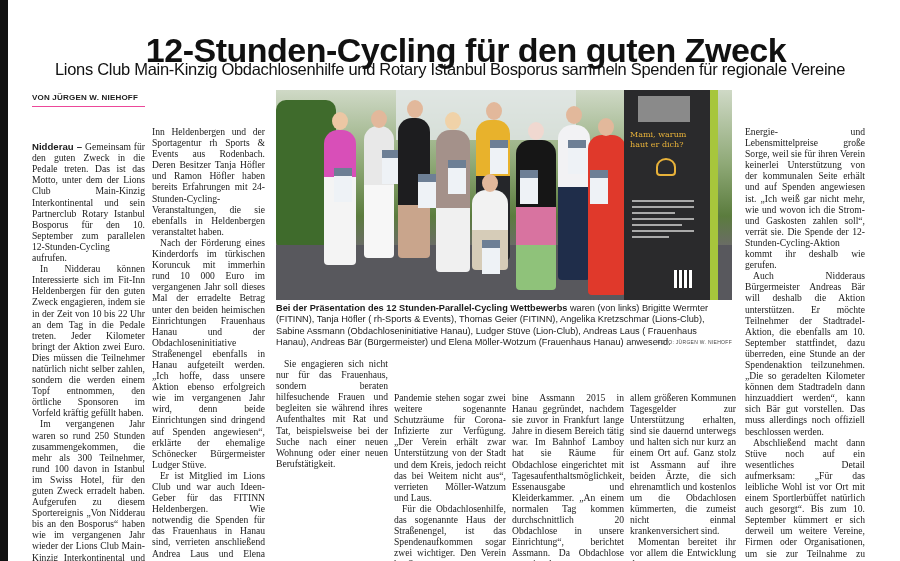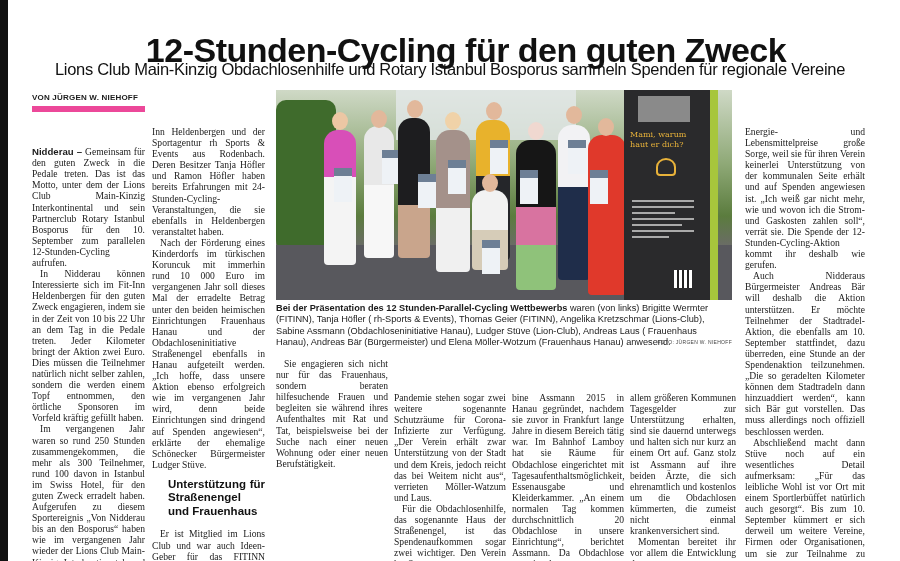--- a/index.html
+++ b/index.html
@@ -19,21 +19,21 @@
     line-height:22px; letter-spacing:-0.3px;
   }
   .col {
     position:absolute; font-family:"Liberation Serif", serif; font-size:9.6px;
     line-height:11.1px; text-align:justify; hyphens:manual; color:#1b1b1b;
   }
   .col p { margin:0; text-indent:8px; }
   .col p.noindent { text-indent:0;margin-top:34px; }
   .byline {
     font-family:"Liberation Sans", sans-serif; font-weight:bold; font-size:8px;
-    letter-spacing:0.2px; border-bottom:6px solid #ec4899; padding-bottom:3px; margin-bottom:5px;
+    letter-spacing:0.2px; border-bottom:1px solid #ec4899; padding-bottom:3px; margin-bottom:5px;
   }
   .dateline { font-family:"Liberation Sans", sans-serif; font-weight:bold; }
   .subtitle-box {
     font-family:"Liberation Sans", sans-serif; font-weight:bold; font-size:11.5px;
     line-height:13.5px; color:#111; padding:8px 0 10px 16px;
   }
   .photo {
     position:absolute; left:276px; top:90px; width:456px; height:210px;
     background:linear-gradient(180deg,#cfd9c6 0%,#8fa977 35%,#5b7c3e 60%,#6b6b68 75%,#55555a 100%);
     overflow:hidden;
@@ -77,21 +77,20 @@
 <div class="col" style="left:32px; top:92px; width:113px;">
   <div class="byline">VON JÜRGEN W. NIEHOFF</div>
   <p class="noindent"><span class="dateline">Nidderau –</span><span> Gemeinsam für den guten Zweck in die Pedale treten. Das ist das Motto, unter dem der Lions Club Main-Kinzig Interkontinental und sein Partnerclub Rotary Istanbul Bosporus für den 10. September zum parallelen 12-Stunden-Cycling aufrufen.</span></p>
   <p>In Nidderau können Interessierte sich im Fit-Inn Heldenbergen für den guten Zweck engagieren, indem sie in der Zeit von 10 bis 22 Uhr an dem Tag in die Pedale treten. Jeder Kilometer bringt der Aktion zwei Euro. Dies müssen die Teilnehmer natürlich nicht selber zahlen, sondern die werden einem Topf entnommen, den örtliche Sponsoren im Vorfeld kräftig gefüllt haben.</p>
   <p>Im vergangenen Jahr waren so rund 250 Stunden zusammengekommen, die mehr als 300 Teilnehmer, rund 100 davon in Istanbul im Swiss Hotel, für den guten Zweck erradelt haben. Aufgerufen zu diesem Sportereignis „Von Nidderau bis an den Bosporus“ haben wie im vergangenen Jahr wieder der Lions Club Main-Kinzig Interkontinental und der türkische Rotary Club in Istanbul. Unterstützt wird die Aktion von dem Fitness-Center Fit-</p>
 </div>
 
 <div class="col" style="left:152px; top:92px; width:113px;">
   <p class="noindent">Inn Heldenbergen und der Sportagentur rh Sports &amp; Events aus Rodenbach. Deren Besitzer Tanja Höfler und Ramon Höfler haben bereits Erfahrungen mit 24-Stunden-Cycling-Veranstaltungen, die sie ebenfalls in Heldenbergen veranstaltet haben.</p>
   <p>Nach der Förderung eines Kinderdorfs im türkischen Koruncuk mit immerhin rund 10 000 Euro im vergangenen Jahr soll dieses Mal der erradelte Betrag unter den beiden heimischen Einrichtungen Frauenhaus Hanau und der Obdachloseninitiative Straßenengel ebenfalls in Hanau aufgeteilt werden. „Ich hoffe, dass unsere Aktion ebenso erfolgreich wie im vergangenen Jahr wird, denn beide Einrichtungen sind dringend auf Spenden angewiesen“, erklärte der ehemalige Schönecker Bürgermeister Ludger Stüve.</p>
-  <div class="subtitle-box">Unterstützung für Straßenengel und Frauenhaus</div>
   <p>Er ist Mitglied im Lions Club und war auch Ideen-Geber für das FITINN Heldenbergen. Wie notwendig die Spenden für das Frauenhaus in Hanau sind, verrieten anschließend Andrea Laus und Elena Möller-Wotzum.</p>
 </div>
 
 <div class="photo">
   <div class="sky"></div>
   <div class="hedge"></div>
   <div class="ground"></div>
 
   <div class="person" style="left:48px;top:40px;width:32px;height:135px;background:linear-gradient(180deg,#d84fb8 0 35%,#f4f4f4 35% 100%);"></div>
   <div class="head" style="left:56px;top:22px;background:#ecc7a4;"></div>

